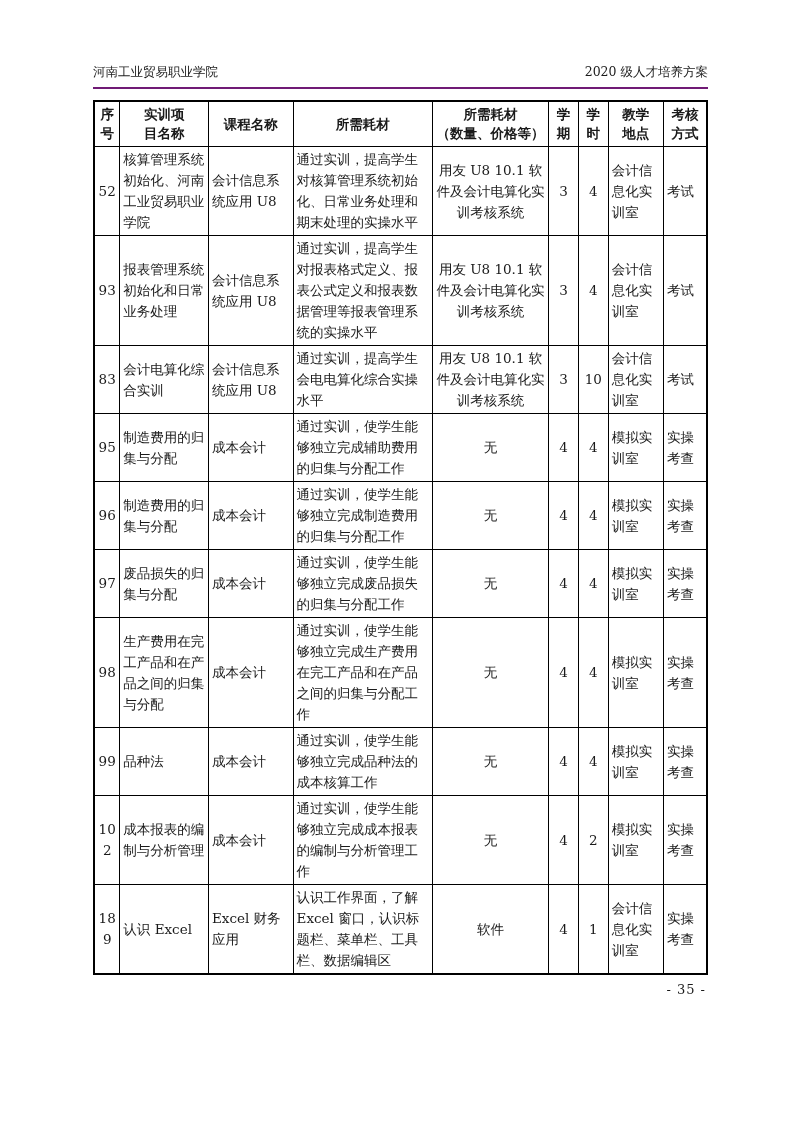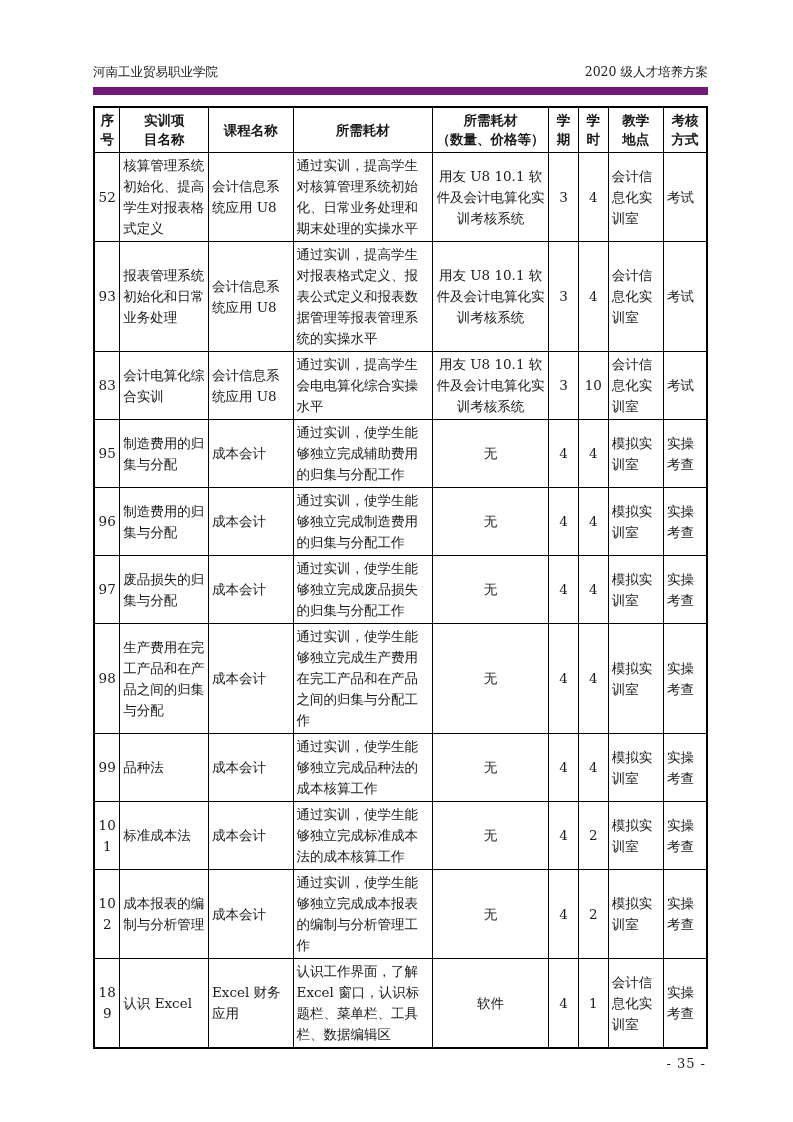--- a/index.html
+++ b/index.html
@@ -14,21 +14,21 @@
     padding: 64px 85px 0 93px;
     overflow: hidden;
   }
   .doc-header {
     display: flex;
     justify-content: space-between;
     align-items: flex-end;
     font-size: 12.5px;
     line-height: 16px;
     padding-bottom: 7px;
-    border-bottom: 8px solid #701a75;
+    border-bottom: 2px solid #701a75;
   }
   table.training-table {
     border-collapse: collapse;
     table-layout: fixed;
     margin-top: 11px;
     border: 2px solid #000;
   }
   .training-table th, .training-table td {
     border: 1px solid #000;
     padding: 2px 3px;
@@ -96,21 +96,21 @@
 时</th>
         <th>教学
 地点</th>
         <th>考核
 方式</th>
       </tr>
     </thead>
     <tbody id="table-body">
         <tr>
     <td class="c-index">52</td>
-    <td class="c-project">核算管理系统初始化、提高学生对报表格式定义</td>
+    <td class="c-project">核算管理系统初始化、河南工业贸易职业学院</td>
     <td class="c-course">会计信息系统应用 U8</td>
     <td class="c-objective">通过实训，提高学生对核算管理系统初始化、日常业务处理和期末处理的实操水平</td>
     <td class="c-materials align-left">用友 U8 10.1 软件及会计电算化实训考核系统</td>
     <td class="c-semester">3</td>
     <td class="c-hours">4</td>
     <td class="c-location">会计信息化实训室</td>
     <td class="c-assessment">考试</td>
   </tr>
         <tr>
     <td class="c-index">93</td>
@@ -183,31 +183,20 @@
     <td class="c-project">品种法</td>
     <td class="c-course">成本会计</td>
     <td class="c-objective">通过实训，使学生能够独立完成品种法的成本核算工作</td>
     <td class="c-materials align-center">无</td>
     <td class="c-semester">4</td>
     <td class="c-hours">4</td>
     <td class="c-location">模拟实训室</td>
     <td class="c-assessment">实操考查</td>
   </tr>
         <tr>
-    <td class="c-index">101</td>
-    <td class="c-project">标准成本法</td>
-    <td class="c-course">成本会计</td>
-    <td class="c-objective">通过实训，使学生能够独立完成标准成本法的成本核算工作</td>
-    <td class="c-materials align-center">无</td>
-    <td class="c-semester">4</td>
-    <td class="c-hours">2</td>
-    <td class="c-location">模拟实训室</td>
-    <td class="c-assessment">实操考查</td>
-  </tr>
-        <tr>
     <td class="c-index">102</td>
     <td class="c-project">成本报表的编制与分析管理</td>
     <td class="c-course">成本会计</td>
     <td class="c-objective">通过实训，使学生能够独立完成成本报表的编制与分析管理工作</td>
     <td class="c-materials align-left">无</td>
     <td class="c-semester">4</td>
     <td class="c-hours">2</td>
     <td class="c-location">模拟实训室</td>
     <td class="c-assessment">实操考查</td>
   </tr>

